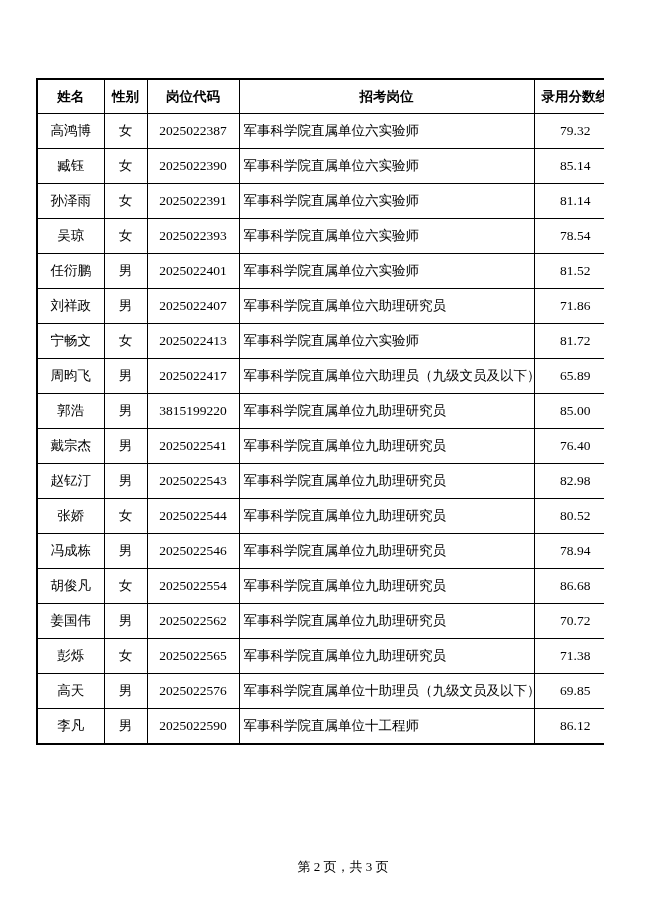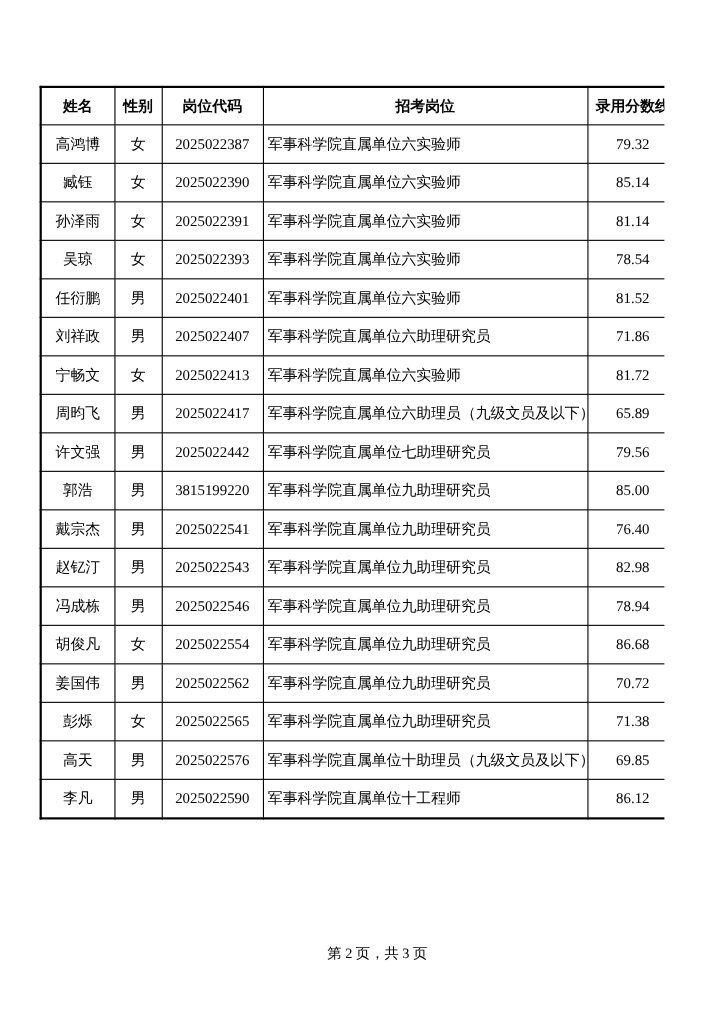--- a/index.html
+++ b/index.html
@@ -139,46 +139,46 @@
           <td class="cell-score">81.72</td>
         </tr>
         <tr>
           <td class="cell-name">周昀飞</td>
           <td class="cell-gender">男</td>
           <td class="cell-code">2025022417</td>
           <td class="cell-position">军事科学院直属单位六助理员（九级文员及以下）</td>
           <td class="cell-score">65.89</td>
         </tr>
         <tr>
-          <td class="cell-name">许文强</td>
-          <td class="cell-gender">男</td>
-          <td class="cell-code">2025022442</td>
-          <td class="cell-position">军事科学院直属单位七助理研究员</td>
-          <td class="cell-score">79.56</td>
-        </tr>
-        <tr>
           <td class="cell-name">郭浩</td>
           <td class="cell-gender">男</td>
           <td class="cell-code">3815199220</td>
           <td class="cell-position">军事科学院直属单位九助理研究员</td>
           <td class="cell-score">85.00</td>
         </tr>
         <tr>
           <td class="cell-name">戴宗杰</td>
           <td class="cell-gender">男</td>
           <td class="cell-code">2025022541</td>
           <td class="cell-position">军事科学院直属单位九助理研究员</td>
           <td class="cell-score">76.40</td>
         </tr>
         <tr>
           <td class="cell-name">赵钇汀</td>
           <td class="cell-gender">男</td>
           <td class="cell-code">2025022543</td>
           <td class="cell-position">军事科学院直属单位九助理研究员</td>
           <td class="cell-score">82.98</td>
+        </tr>
+        <tr>
+          <td class="cell-name">张娇</td>
+          <td class="cell-gender">女</td>
+          <td class="cell-code">2025022544</td>
+          <td class="cell-position">军事科学院直属单位九助理研究员</td>
+          <td class="cell-score">80.52</td>
         </tr>
         <tr>
           <td class="cell-name">冯成栋</td>
           <td class="cell-gender">男</td>
           <td class="cell-code">2025022546</td>
           <td class="cell-position">军事科学院直属单位九助理研究员</td>
           <td class="cell-score">78.94</td>
         </tr>
         <tr>
           <td class="cell-name">胡俊凡</td>

